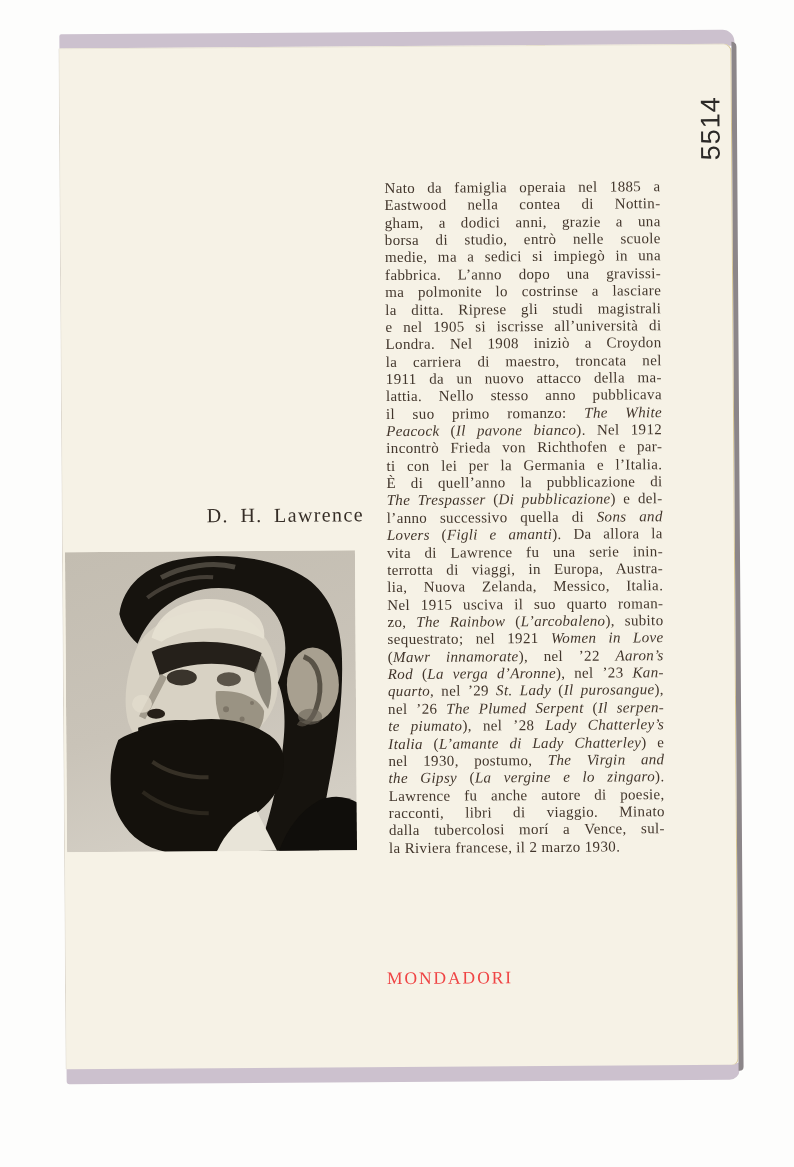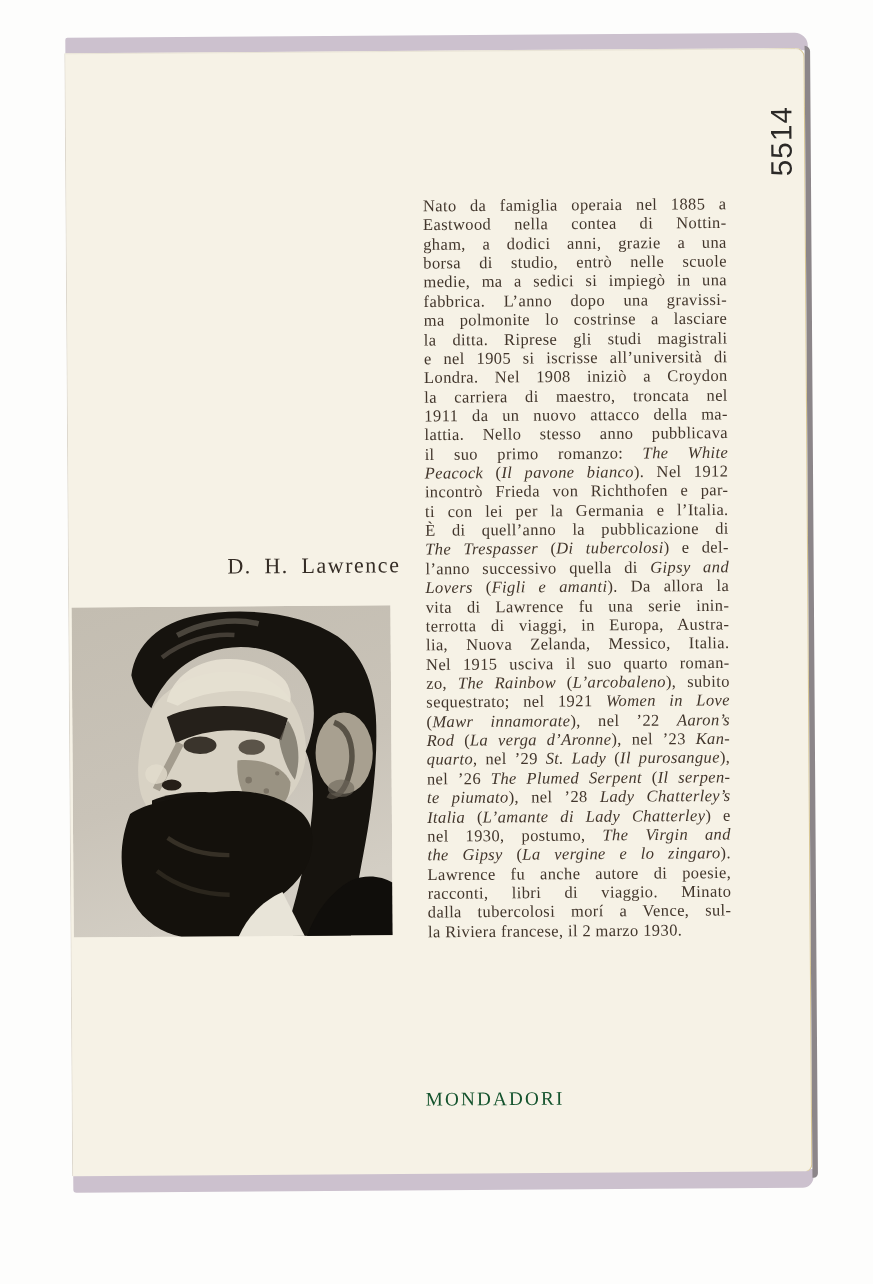--- a/index.html
+++ b/index.html
@@ -48,22 +48,22 @@
   .bio-line{text-align:justify;text-align-last:justify;min-height:17.36px;}
   .bio-line.last{text-align-last:left;}
   .it{font-style:italic;}
   .author-caption{
     position:absolute;left:145px;top:471px;
     font-size:20px;letter-spacing:1.4px;word-spacing:5px;
     color:#352d26;white-space:nowrap;
   }
   .portrait{position:absolute;left:3px;top:518px;width:290px;height:300px;}
   .publisher{
-    position:absolute;left:322px;top:957px;
-    font-size:17.5px;letter-spacing:1.9px;color:#14532d;white-space:nowrap;
+    position:absolute;left:322px;top:936px;
+    font-size:17.5px;letter-spacing:1.9px;color:#ef4444;white-space:nowrap;
   }
 </style>
 </head>
 <body>
 
 <div class="book">
   <div class="edges-top"></div>
   <div class="edges-bottom"></div>
   <div class="cover"></div>
   <div class="edge-shadow"></div>
@@ -84,22 +84,22 @@
       <div class="bio-line"><span>e nel 1905 si iscrisse all’università di</span></div>
       <div class="bio-line"><span>Londra. Nel 1908 iniziò a Croydon</span></div>
       <div class="bio-line"><span>la carriera di maestro, troncata nel</span></div>
       <div class="bio-line"><span>1911 da un nuovo attacco della ma-</span></div>
       <div class="bio-line"><span>lattia. Nello stesso anno pubblicava</span></div>
       <div class="bio-line"><span>il suo primo romanzo: </span><span class="it">The White</span></div>
       <div class="bio-line"><span class="it">Peacock</span><span> (</span><span class="it">Il pavone bianco</span><span>). Nel 1912</span></div>
       <div class="bio-line"><span>incontrò Frieda von Richthofen e par-</span></div>
       <div class="bio-line"><span>ti con lei per la Germania e l’Italia.</span></div>
       <div class="bio-line"><span>È di quell’anno la pubblicazione di</span></div>
-      <div class="bio-line"><span class="it">The Trespasser</span><span> (</span><span class="it">Di tubercolosi</span><span>) e del-</span></div>
-      <div class="bio-line"><span>l’anno successivo quella di </span><span class="it">Gipsy and</span></div>
+      <div class="bio-line"><span class="it">The Trespasser</span><span> (</span><span class="it">Di pubblicazione</span><span>) e del-</span></div>
+      <div class="bio-line"><span>l’anno successivo quella di </span><span class="it">Sons and</span></div>
       <div class="bio-line"><span class="it">Lovers</span><span> (</span><span class="it">Figli e amanti</span><span>). Da allora la</span></div>
       <div class="bio-line"><span>vita di Lawrence fu una serie inin-</span></div>
       <div class="bio-line"><span>terrotta di viaggi, in Europa, Austra-</span></div>
       <div class="bio-line"><span>lia, Nuova Zelanda, Messico, Italia.</span></div>
       <div class="bio-line"><span>Nel 1915 usciva il suo quarto roman-</span></div>
       <div class="bio-line"><span>zo, </span><span class="it">The Rainbow</span><span> (</span><span class="it">L’arcobaleno</span><span>), subito</span></div>
       <div class="bio-line"><span>sequestrato; nel 1921 </span><span class="it">Women in Love</span></div>
       <div class="bio-line"><span>(</span><span class="it">Mawr innamorate</span><span>), nel ’22 </span><span class="it">Aaron’s</span></div>
       <div class="bio-line"><span class="it">Rod</span><span> (</span><span class="it">La verga d’Aronne</span><span>), nel ’23 </span><span class="it">Kan-</span></div>
       <div class="bio-line"><span class="it">quarto</span><span>, nel ’29 </span><span class="it">St. Lady</span><span> (</span><span class="it">Il purosangue</span><span>),</span></div>

